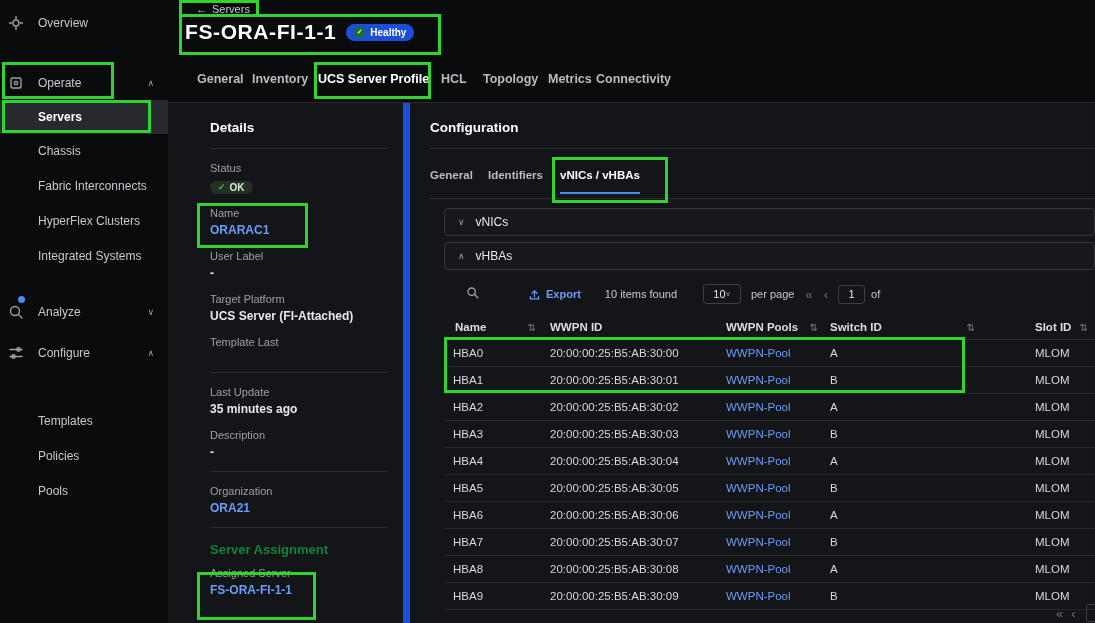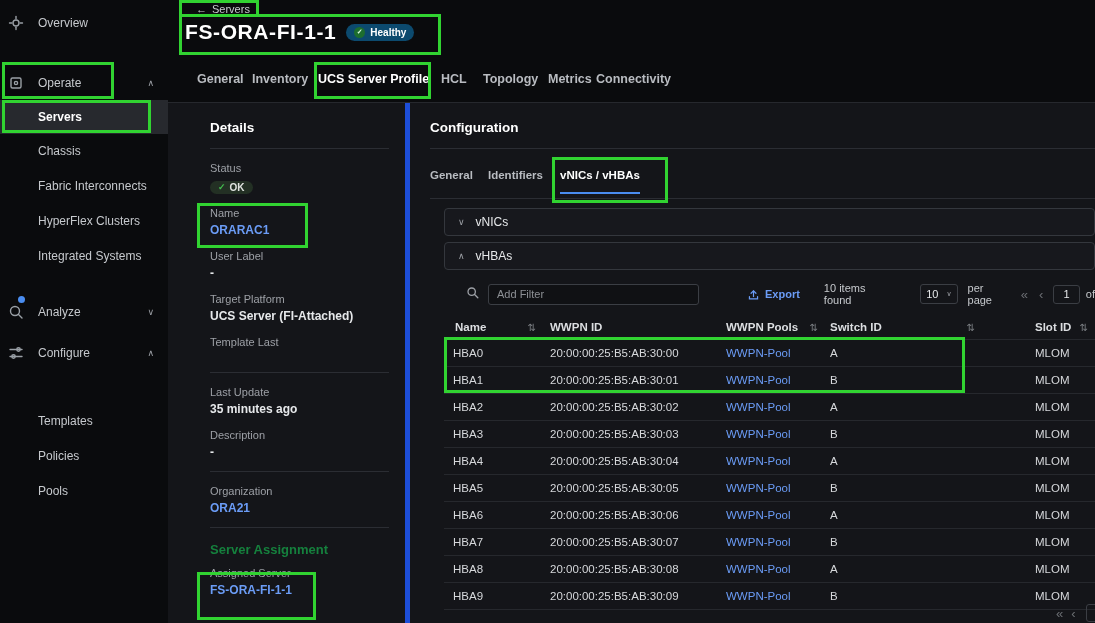--- a/index.html
+++ b/index.html
@@ -18,34 +18,34 @@
   .srow .chev{margin-left:auto;margin-right:14px;font-size:9px;color:#9da0a6;}
   .sicon{position:absolute;left:8px;top:50%;transform:translateY(-50%);width:16px;height:16px;}
   .sicon svg{width:16px;height:16px;stroke:#9aa0a6;fill:none;stroke-width:1.4;stroke-linecap:round;}
   .notif-dot{position:absolute;left:18px;top:296px;width:7px;height:7px;border-radius:50%;background:#4a8df0;}
 
   
   #hdr{position:absolute;left:168px;top:0;width:927px;height:103px;border-bottom:1px solid #26282d;z-index:1;}
   .bc{position:absolute;left:28px;top:3px;font-size:11px;color:#c9ccd0;cursor:pointer;display:flex;gap:5px;align-items:center;}
   .title-row{position:absolute;left:17px;top:20px;display:flex;align-items:center;gap:10px;}
   .title{font-size:21px;font-weight:bold;letter-spacing:.6px;color:#fff;}
-  .badge-healthy{display:inline-flex;align-items:center;gap:5px;background:#0c4a6e;color:#fff;
+  .badge-healthy{display:inline-flex;align-items:center;gap:5px;background:#1d4ed8;color:#fff;
                  font-size:10px;font-weight:bold;border-radius:9px;padding:0 8px;height:17px;}
   .hb-check{width:11px;height:11px;border-radius:50%;background:#1d6e2e;display:flex;
             align-items:center;justify-content:center;font-size:7px;color:#d9f7e0;}
   .htabs{position:absolute;left:0;top:68px;width:100%;height:35px;}
   .htab{position:absolute;top:4px;font-size:12.5px;font-weight:bold;color:#b9bcc1;cursor:pointer;padding-bottom:10px;white-space:nowrap;}
   .htab.active{color:#fff;border-bottom:3px solid #4a8df0;}
 
   
   #content{position:absolute;left:168px;top:103px;width:927px;height:520px;background:#141519;}
   .panel-head{font-size:13.5px;font-weight:bold;color:#fff;padding:17px 0 13px;border-bottom:1px solid #2b2d33;}
 
   
-  #details{position:absolute;left:24px;top:0;width:218px;height:520px;border-right:5px solid #1d4ed8;
+  #details{position:absolute;left:24px;top:0;width:218px;height:520px;border-right:7px solid #1d4ed8;
            padding:0 16px 16px 18px;}
   .fld{margin-top:13px;}
   .fld .lbl{font-size:11px;color:#9da0a6;}
   .fld .val{margin-top:4px;font-size:12px;font-weight:bold;color:#e6e8ea;}
   .fld .val.link{color:#6b9cf6;cursor:pointer;}
   .fld .val.empty{height:8px;}
   .badge-ok{display:inline-flex;align-items:center;gap:4px;background:#233024;border-radius:8px;
             padding:1px 8px;font-size:10px;color:#dfe3df;font-weight:bold;}
   .ok-check{color:#43c04f;font-size:9px;}
   .hr{border-bottom:1px solid #2b2d33;margin-top:12px;}
@@ -64,21 +64,21 @@
   .toolbar{margin-left:36px;margin-top:13px;height:22px;display:flex;align-items:center;
            font-size:11px;color:#c6c9cd;}
   .search-ic svg{width:14px;height:14px;stroke:#9da0a6;fill:none;stroke-width:1.5;stroke-linecap:round;}
   .filter-input{width:216px;height:21px;background:#101114;border:1px solid #3b3e44;border-radius:3px;
                 color:#e6e8ea;font-size:11px;padding:0 8px;margin-left:8px;font-family:"Liberation Sans",sans-serif;}
   .filter-input::placeholder{color:#8d9095;}
   .export{display:flex;align-items:center;gap:5px;color:#6b9cf6;font-weight:bold;margin-left:48px;cursor:pointer;}
   .export svg{width:13px;height:13px;stroke:#6b9cf6;fill:none;stroke-width:1.5;stroke-linecap:round;}
   .items-found{margin-left:24px;}
   .pp-select{margin-left:26px;width:38px;height:20px;border:1px solid #3b3e44;border-radius:3px;
-             display:flex;align-items:center;justify-content:space-between;padding:0 5px;cursor:pointer;color:#e6e8ea;}
+             display:flex;align-items:center;justify-content:center;padding:0 5px;cursor:pointer;color:#e6e8ea;}
   .pp-select .caret{font-size:7px;color:#9da0a6;}
   .pp-label{margin-left:10px;}
   .pgbtn{margin-left:11px;color:#6b6e73;font-size:13px;cursor:pointer;line-height:1;}
   .pgbox{margin-left:10px;width:27px;height:19px;border:1px solid #3b3e44;border-radius:3px;
          display:flex;align-items:center;justify-content:center;font-size:11px;color:#e6e8ea;cursor:pointer;}
   .pgof{margin-left:6px;}
 
   
   .vtable{margin-left:14px;margin-top:10px;}
   .thead,.trow{display:grid;grid-template-columns:106px 176px 104px 205px 1fr;align-items:center;}
@@ -295,21 +295,20 @@
         <span>vHBAs</span>
       </div>
 
       <div class="toolbar">
         <span class="search-ic">
           <svg viewBox="0 0 16 16">
               <circle cx="6.5" cy="6.5" r="4.2"></circle>
               <line x1="9.8" y1="9.8" x2="13.5" y2="13.5"></line>
             </svg>
         </span>
-        <input class="filter-input" placeholder="Add Filter" style="">
         <span class="export">
           <svg viewBox="0 0 16 16">
               <path d="M5 6.5 8 3.5l3 3"></path>
               <line x1="8" y1="3.8" x2="8" y2="10.5"></line>
               <path d="M3 10.5v3h10v-3"></path>
             </svg>
           <span>Export</span>
         </span>
         <span class="items-found">10 items found</span>
         <span class="pp-select">

